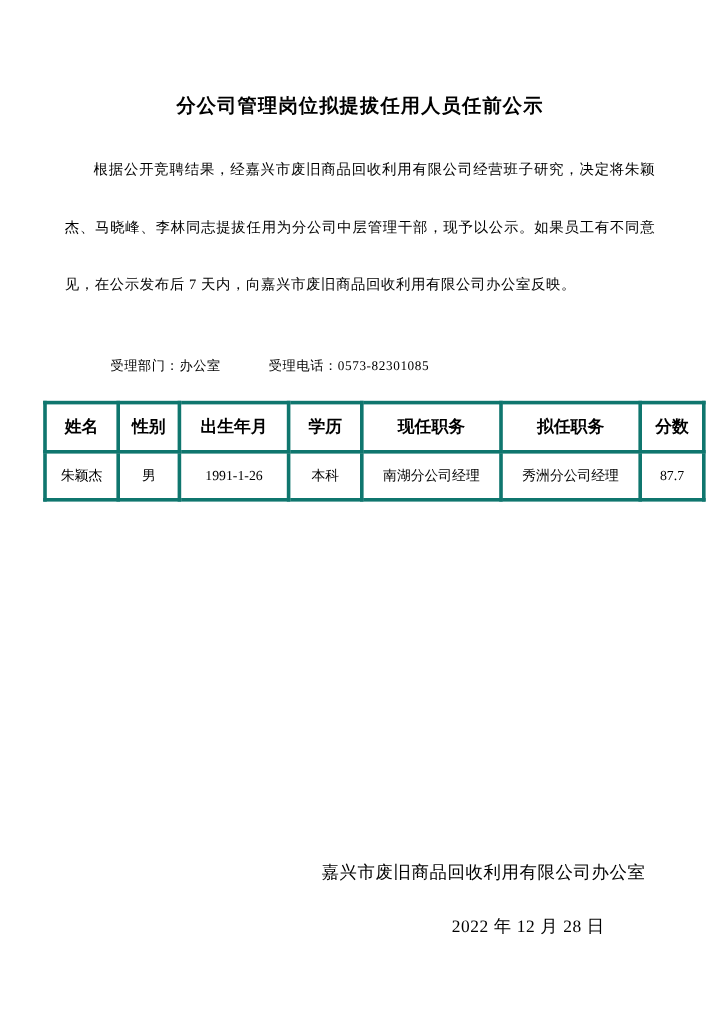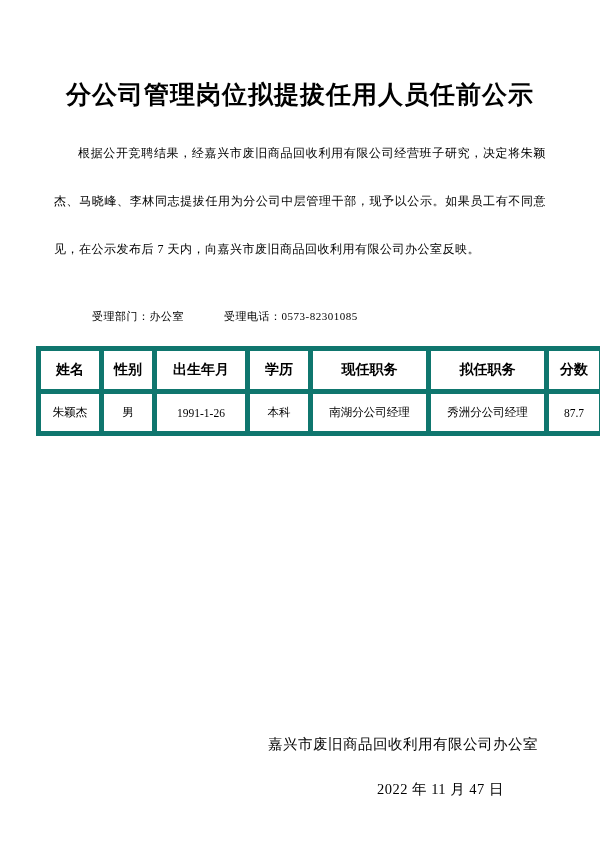--- a/index.html
+++ b/index.html
@@ -17,21 +17,21 @@
   .page {
     position: relative;
     width: 600px;
     height: 844px;
     box-sizing: border-box;
     padding: 0 36px;
   }
   .doc-title {
     margin-top: 78px;
     text-align: center;
-    font-size: 25px;
+    font-size: 16px;
     font-weight: bold;
     letter-spacing: 1px;
     font-family: "Liberation Sans", "DejaVu Sans", sans-serif;
   }
   .body-text {
     margin-top: 18px;
     padding: 0 18px;
     font-size: 12px;
     line-height: 48px;
     text-align: justify;
@@ -52,21 +52,21 @@
     margin-left: 40px;
   }
   table.info-table {
     margin-top: 22px;
     width: 528px;
     border-collapse: collapse;
     table-layout: fixed;
   }
   table.info-table th,
   table.info-table td {
-    border: 5px solid #0f766e;
+    border: 3px solid #0f766e;
     text-align: center;
     vertical-align: middle;
     padding: 0;
   }
   table.info-table th {
     height: 38px;
     font-size: 14px;
     font-weight: bold;
   }
   table.info-table td {
@@ -85,21 +85,20 @@
     position: absolute;
     left: 36px;
     right: 36px;
     top: 640px;
     font-size: 14.5px;
     letter-spacing: 0.5px;
   }
   .sign-line {
     text-align: right;
     padding-right: 26px;
-    margin-top: 17px;
   }
   .sign-date {
     text-align: right;
     padding-right: 60px;
     margin-top: 26px;
   }
 </style>
 </head>
 <body>
 
@@ -134,16 +133,16 @@
         <td>本科</td>
         <td>南湖分公司经理</td>
         <td>秀洲分公司经理</td>
         <td>87.7</td>
       </tr>
     </tbody>
   </table>
 
   <div class="sign-block">
     <div class="sign-line">嘉兴市废旧商品回收利用有限公司办公室</div>
-    <div class="sign-date">2022 年 11 月 47 日</div>
+    <div class="sign-date">2022 年 12 月 28 日</div>
   </div>
 
 </div>
 
 </body></html>

